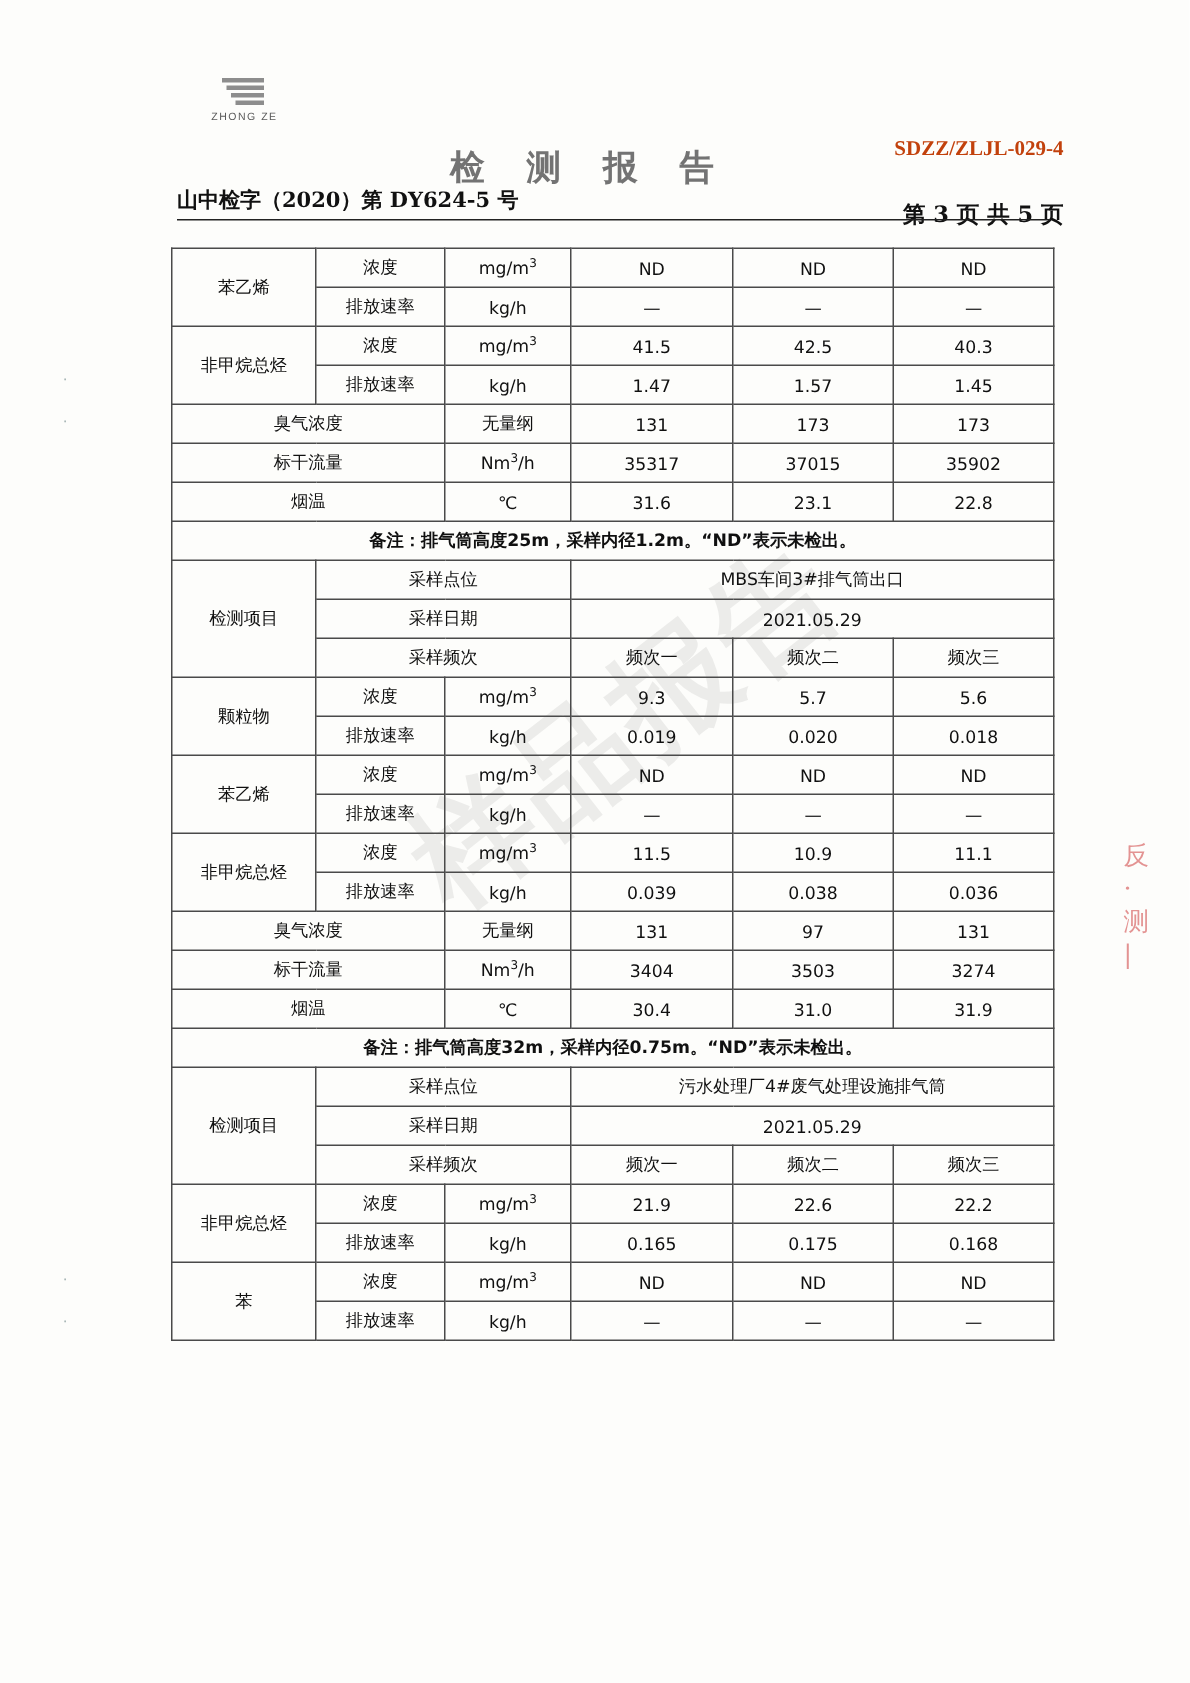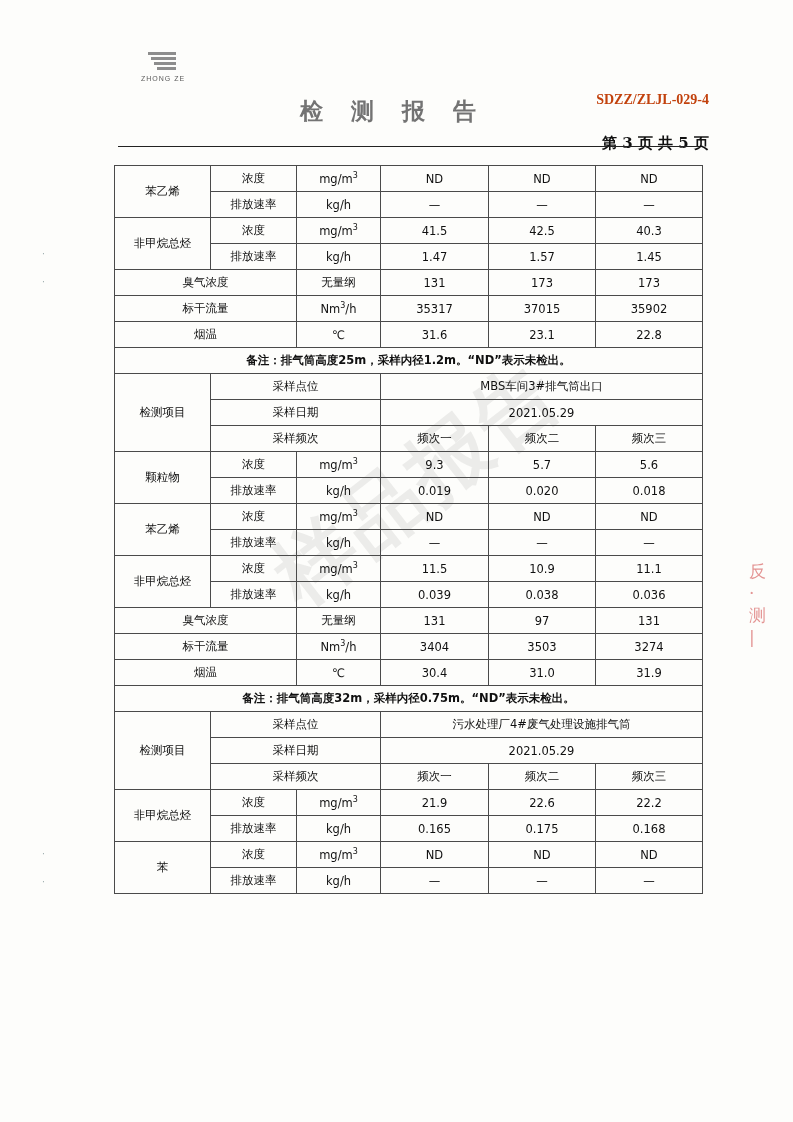--- a/index.html
+++ b/index.html
@@ -196,20 +196,21 @@
       <rect x="2" y="2" width="28" height="3" fill="#8d8d8d"></rect>
       <rect x="5" y="7" width="25" height="3" fill="#8d8d8d"></rect>
       <rect x="8" y="12" width="22" height="3" fill="#8d8d8d"></rect>
       <rect x="11" y="17" width="19" height="3" fill="#8d8d8d"></rect>
     </svg>
     <div class="logo-text">ZHONG ZE</div>
   </div>
 
   <div class="doc-title">检 测 报 告</div>
   <div class="doc-code">SDZZ/ZLJL-029-4</div>
+  <div class="report-no">山中检字（2020）第 DY624-5 号</div>
   <div class="page-no">第 3 页  共 5 页</div>
   <div class="header-rule"></div>
 
   <div class="table-wrap">
     <table class="rpt">
       <colgroup>
         <col style="width:96px">
         <col style="width:86px">
         <col style="width:84px">
         <col style="width:108px">

